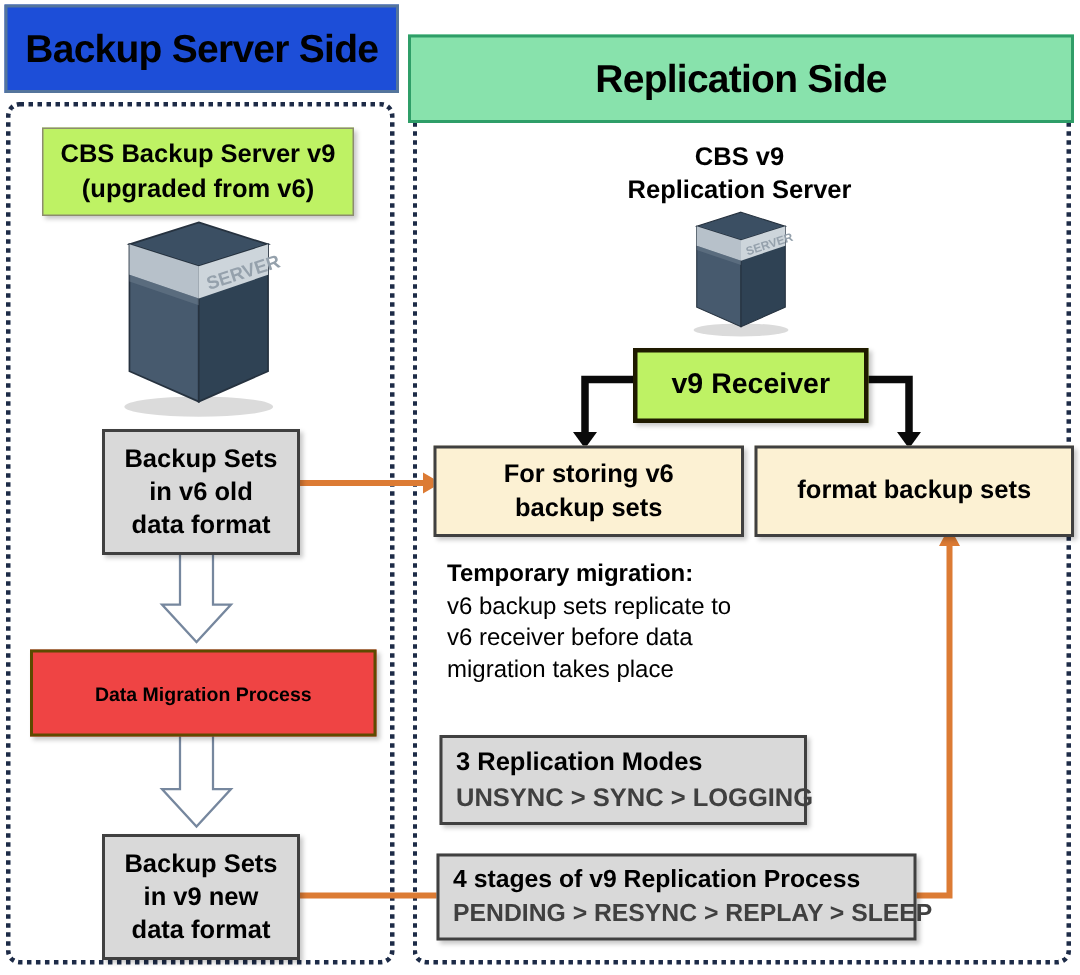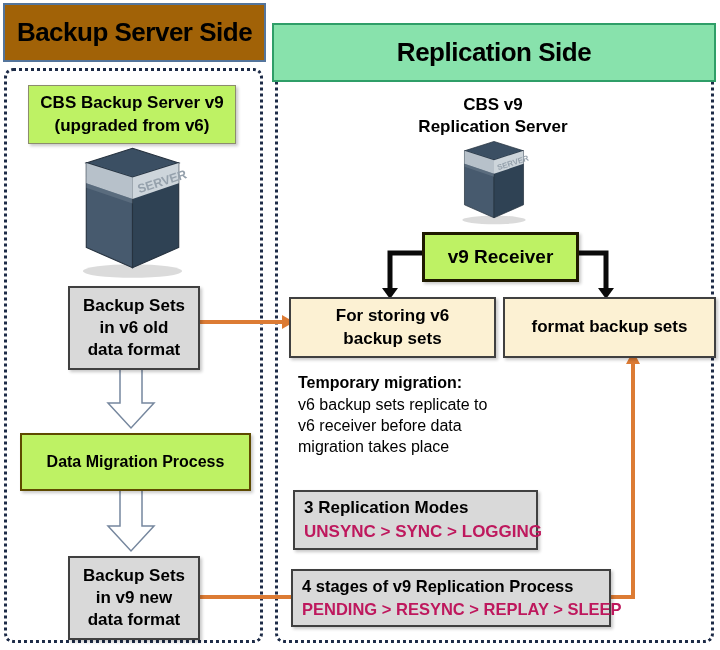--- a/index.html
+++ b/index.html
@@ -2,58 +2,58 @@
 <html><head>
 <meta charset="utf-8">
 <style>
   html,body{margin:0;padding:0;background:#fff;}
   .page{position:relative;width:720px;height:650px;background:#ffffff;
         font-family:"Liberation Sans",sans-serif;color:#000;overflow:hidden;}
 
   
   .hdr{position:absolute;display:flex;align-items:center;justify-content:center;
        font-weight:bold;font-size:26px;letter-spacing:-0.5px;z-index:2;}
-  .hdr-left{left:3px;top:3px;width:259px;height:55px;background:#a16207;border:2px solid #54759C;}
+  .hdr-left{left:3px;top:3px;width:259px;height:55px;background:#1d4ed8;border:2px solid #54759C;}
   .hdr-right{left:272px;top:3px;width:440px;height:55px;background:#88E2AC;border:2px solid #2F9E68;margin-top:20px;}
 
   
   .panel{position:absolute;border:3px dotted #1D2B47;border-radius:9px;z-index:0;}
   .panel-left{left:4px;top:68px;width:253px;height:569px;}
   .panel-right{left:275px;top:68px;width:433px;height:569px;}
 
   
   .connectors{position:absolute;left:0;top:0;z-index:1;pointer-events:none;}
 
   
   .box{position:absolute;display:flex;flex-direction:column;align-items:center;justify-content:center;
        text-align:center;font-weight:bold;z-index:2;box-shadow:2px 2px 3px rgba(0,0,0,0.22);}
 
   .title-box{left:28px;top:85px;width:206px;height:57px;background:#bef264;border:1px solid #8C8C6E;
              font-size:17px;line-height:1.32;}
   .gray-box{background:#D9D9D9;border:2px solid #404040;font-size:17px;line-height:1.3;}
   .v6-box{left:68px;top:286px;width:128px;height:80px;}
   .v9-box{left:68px;top:556px;width:128px;height:80px;}
-  .migration-box{left:20px;top:433px;width:227px;height:54px;background:#bef264;
-                 border:2px solid #5E4A00;font-size:16px;}
+  .migration-box{left:20px;top:433px;width:227px;height:54px;background:#ef4444;
+                 border:2px solid #5E4A00;font-size:13px;}
 
   .rep-title{position:absolute;left:383px;top:94px;width:220px;text-align:center;
              font-weight:bold;font-size:17px;line-height:1.3;z-index:2;}
   .receiver-box{left:422px;top:232px;width:151px;height:44px;background:#bef264;
                 border:3px solid #1F1A00;font-size:19px;}
   .cream-store{background:#FCF1D3;border:2px solid #404040;font-size:17px;line-height:1.3;}
   .store-v6{left:289px;top:297px;width:203px;height:57px;justify-content:center;}
   .store-v9{left:503px;top:297px;width:209px;height:57px;}
 
   .note{position:absolute;left:298px;top:372px;width:235px;font-size:16px;line-height:1.32;z-index:2;}
   .note-title{font-weight:bold;margin-bottom:1px;}
 
   .list-box{align-items:flex-start;text-align:right;padding-left:9px;line-height:1.42;white-space:nowrap;}
   .modes-box{left:293px;top:490px;width:232px;height:56px;font-size:17px;}
   .stages-box{left:291px;top:569px;width:307px;height:54px;font-size:16.5px;}
-  .seq{color:#be185d;}
+  .seq{color:#404040;}
 
   .server{position:absolute;z-index:2;}
   .server-1{left:76px;top:146px;width:113px;height:133px;}
   .server-2{left:458px;top:140px;width:72px;height:85px;}
 </style>
 </head>
 <body>
 
 <div class="page">
 

